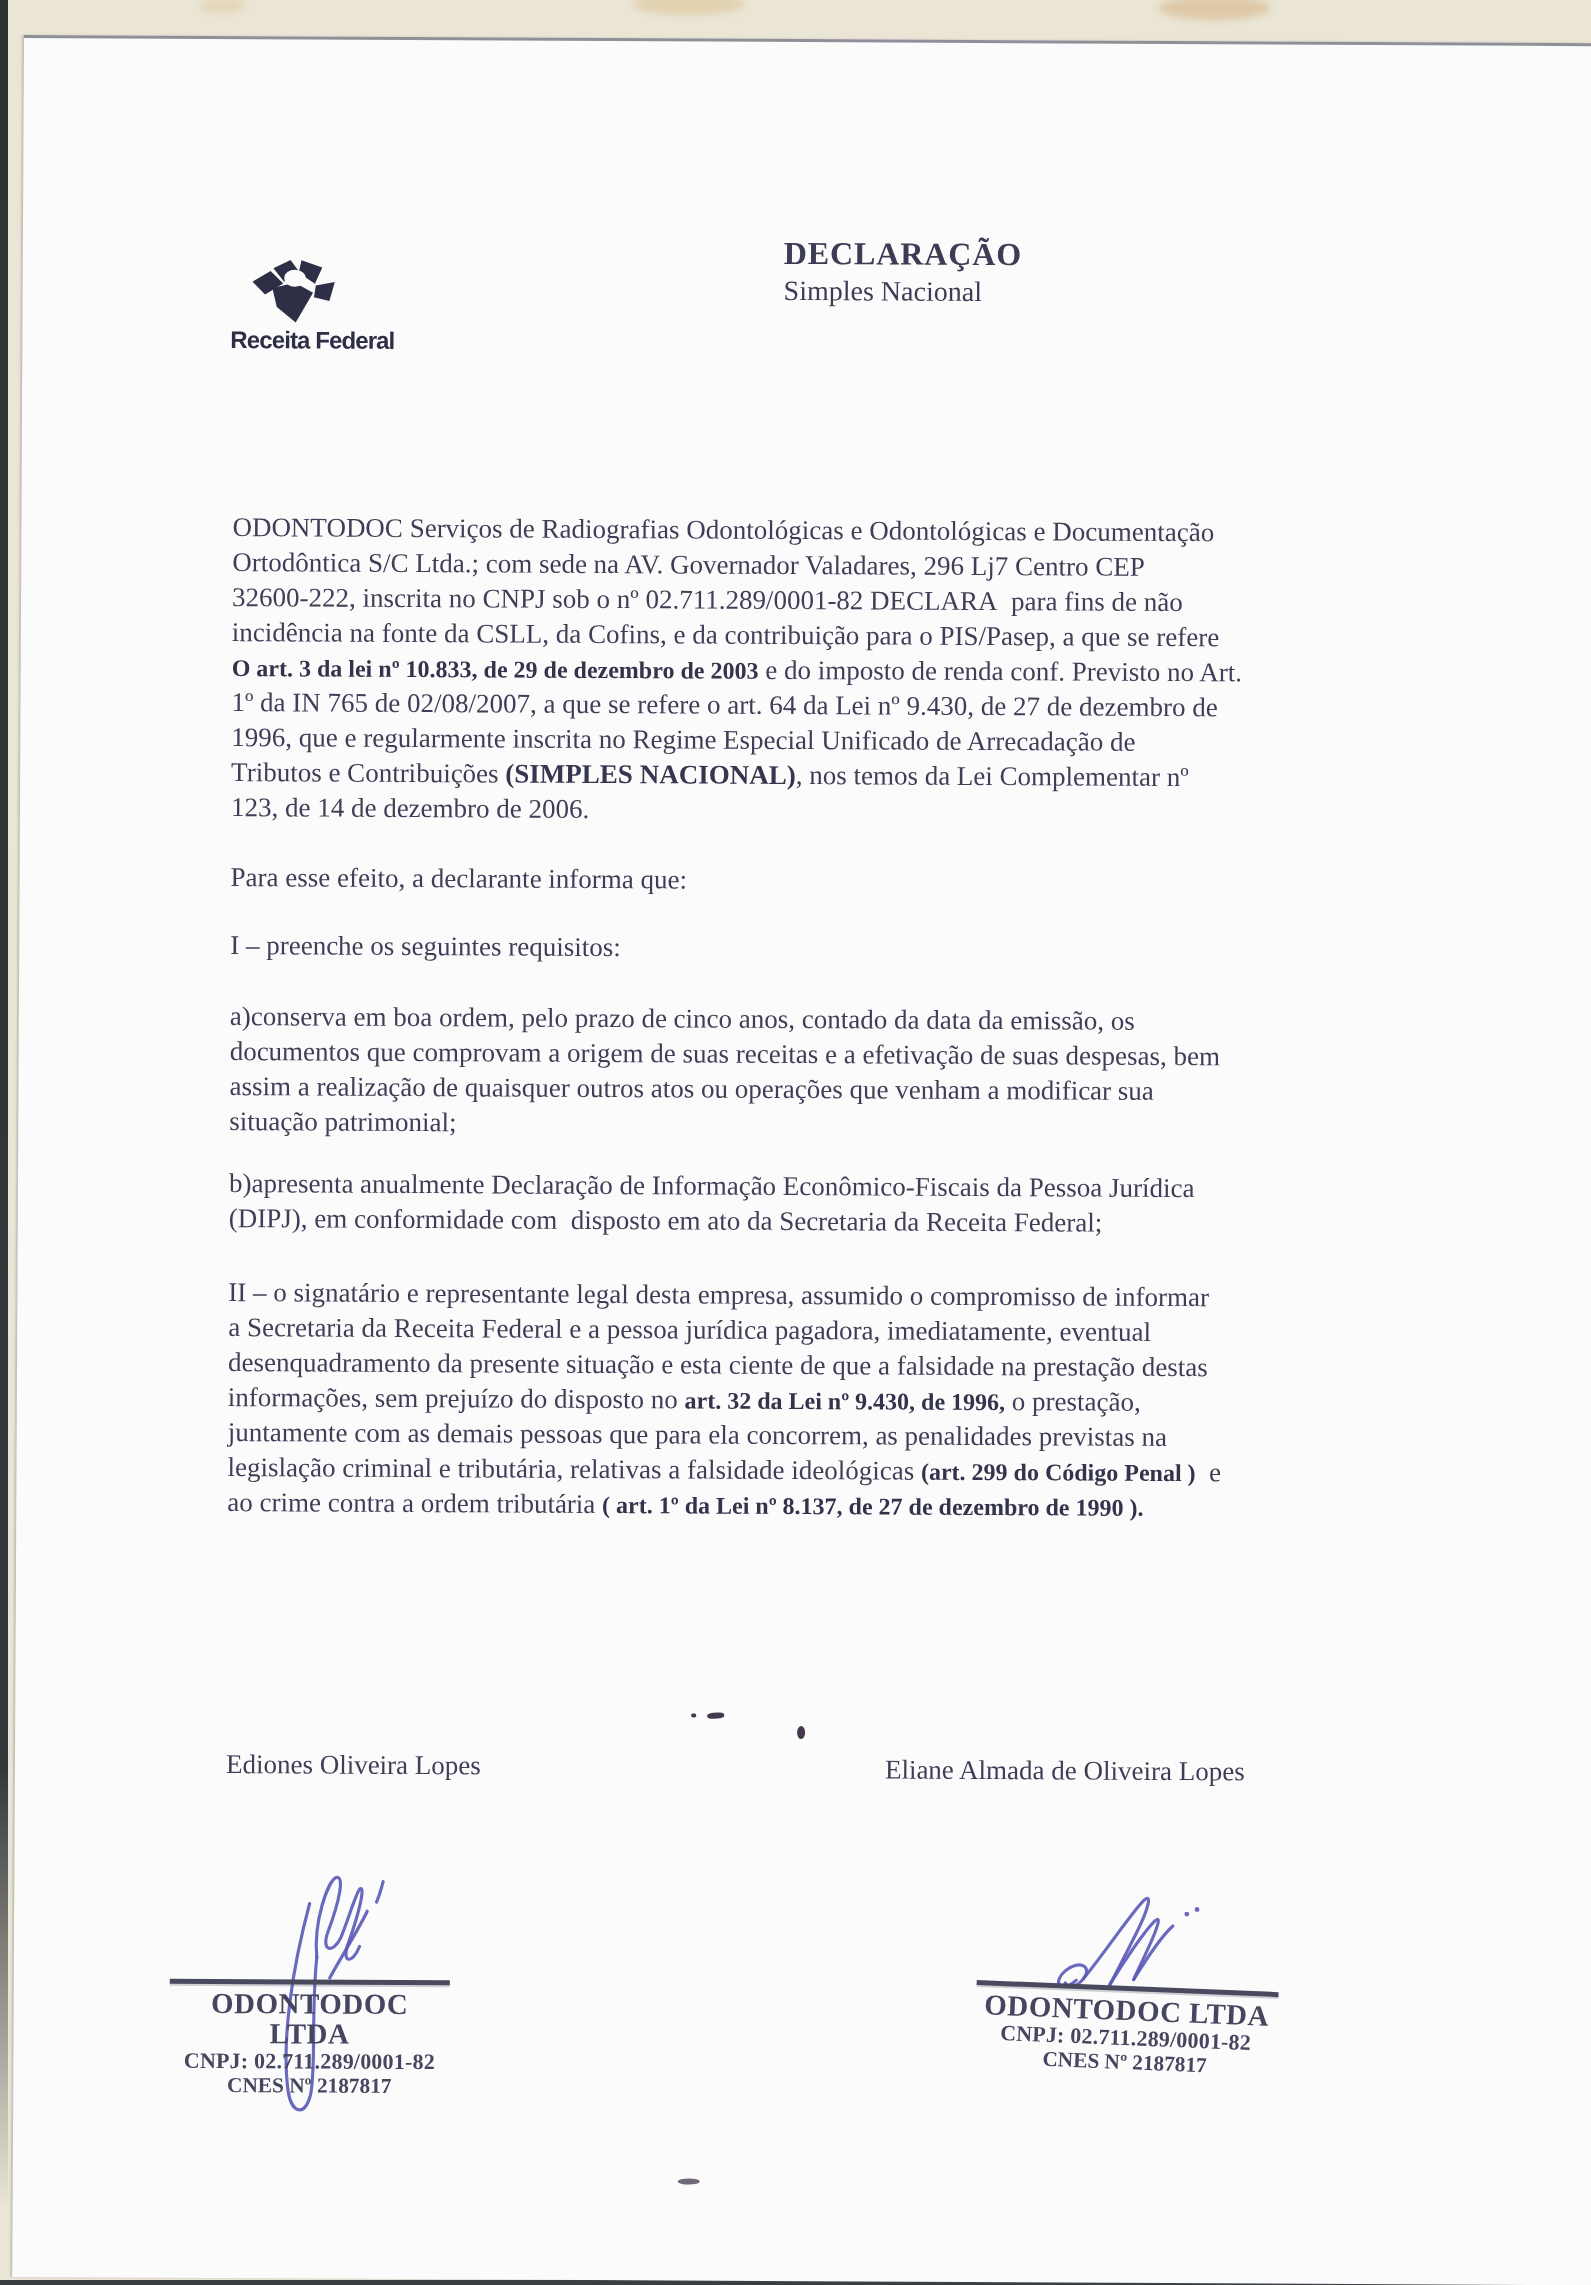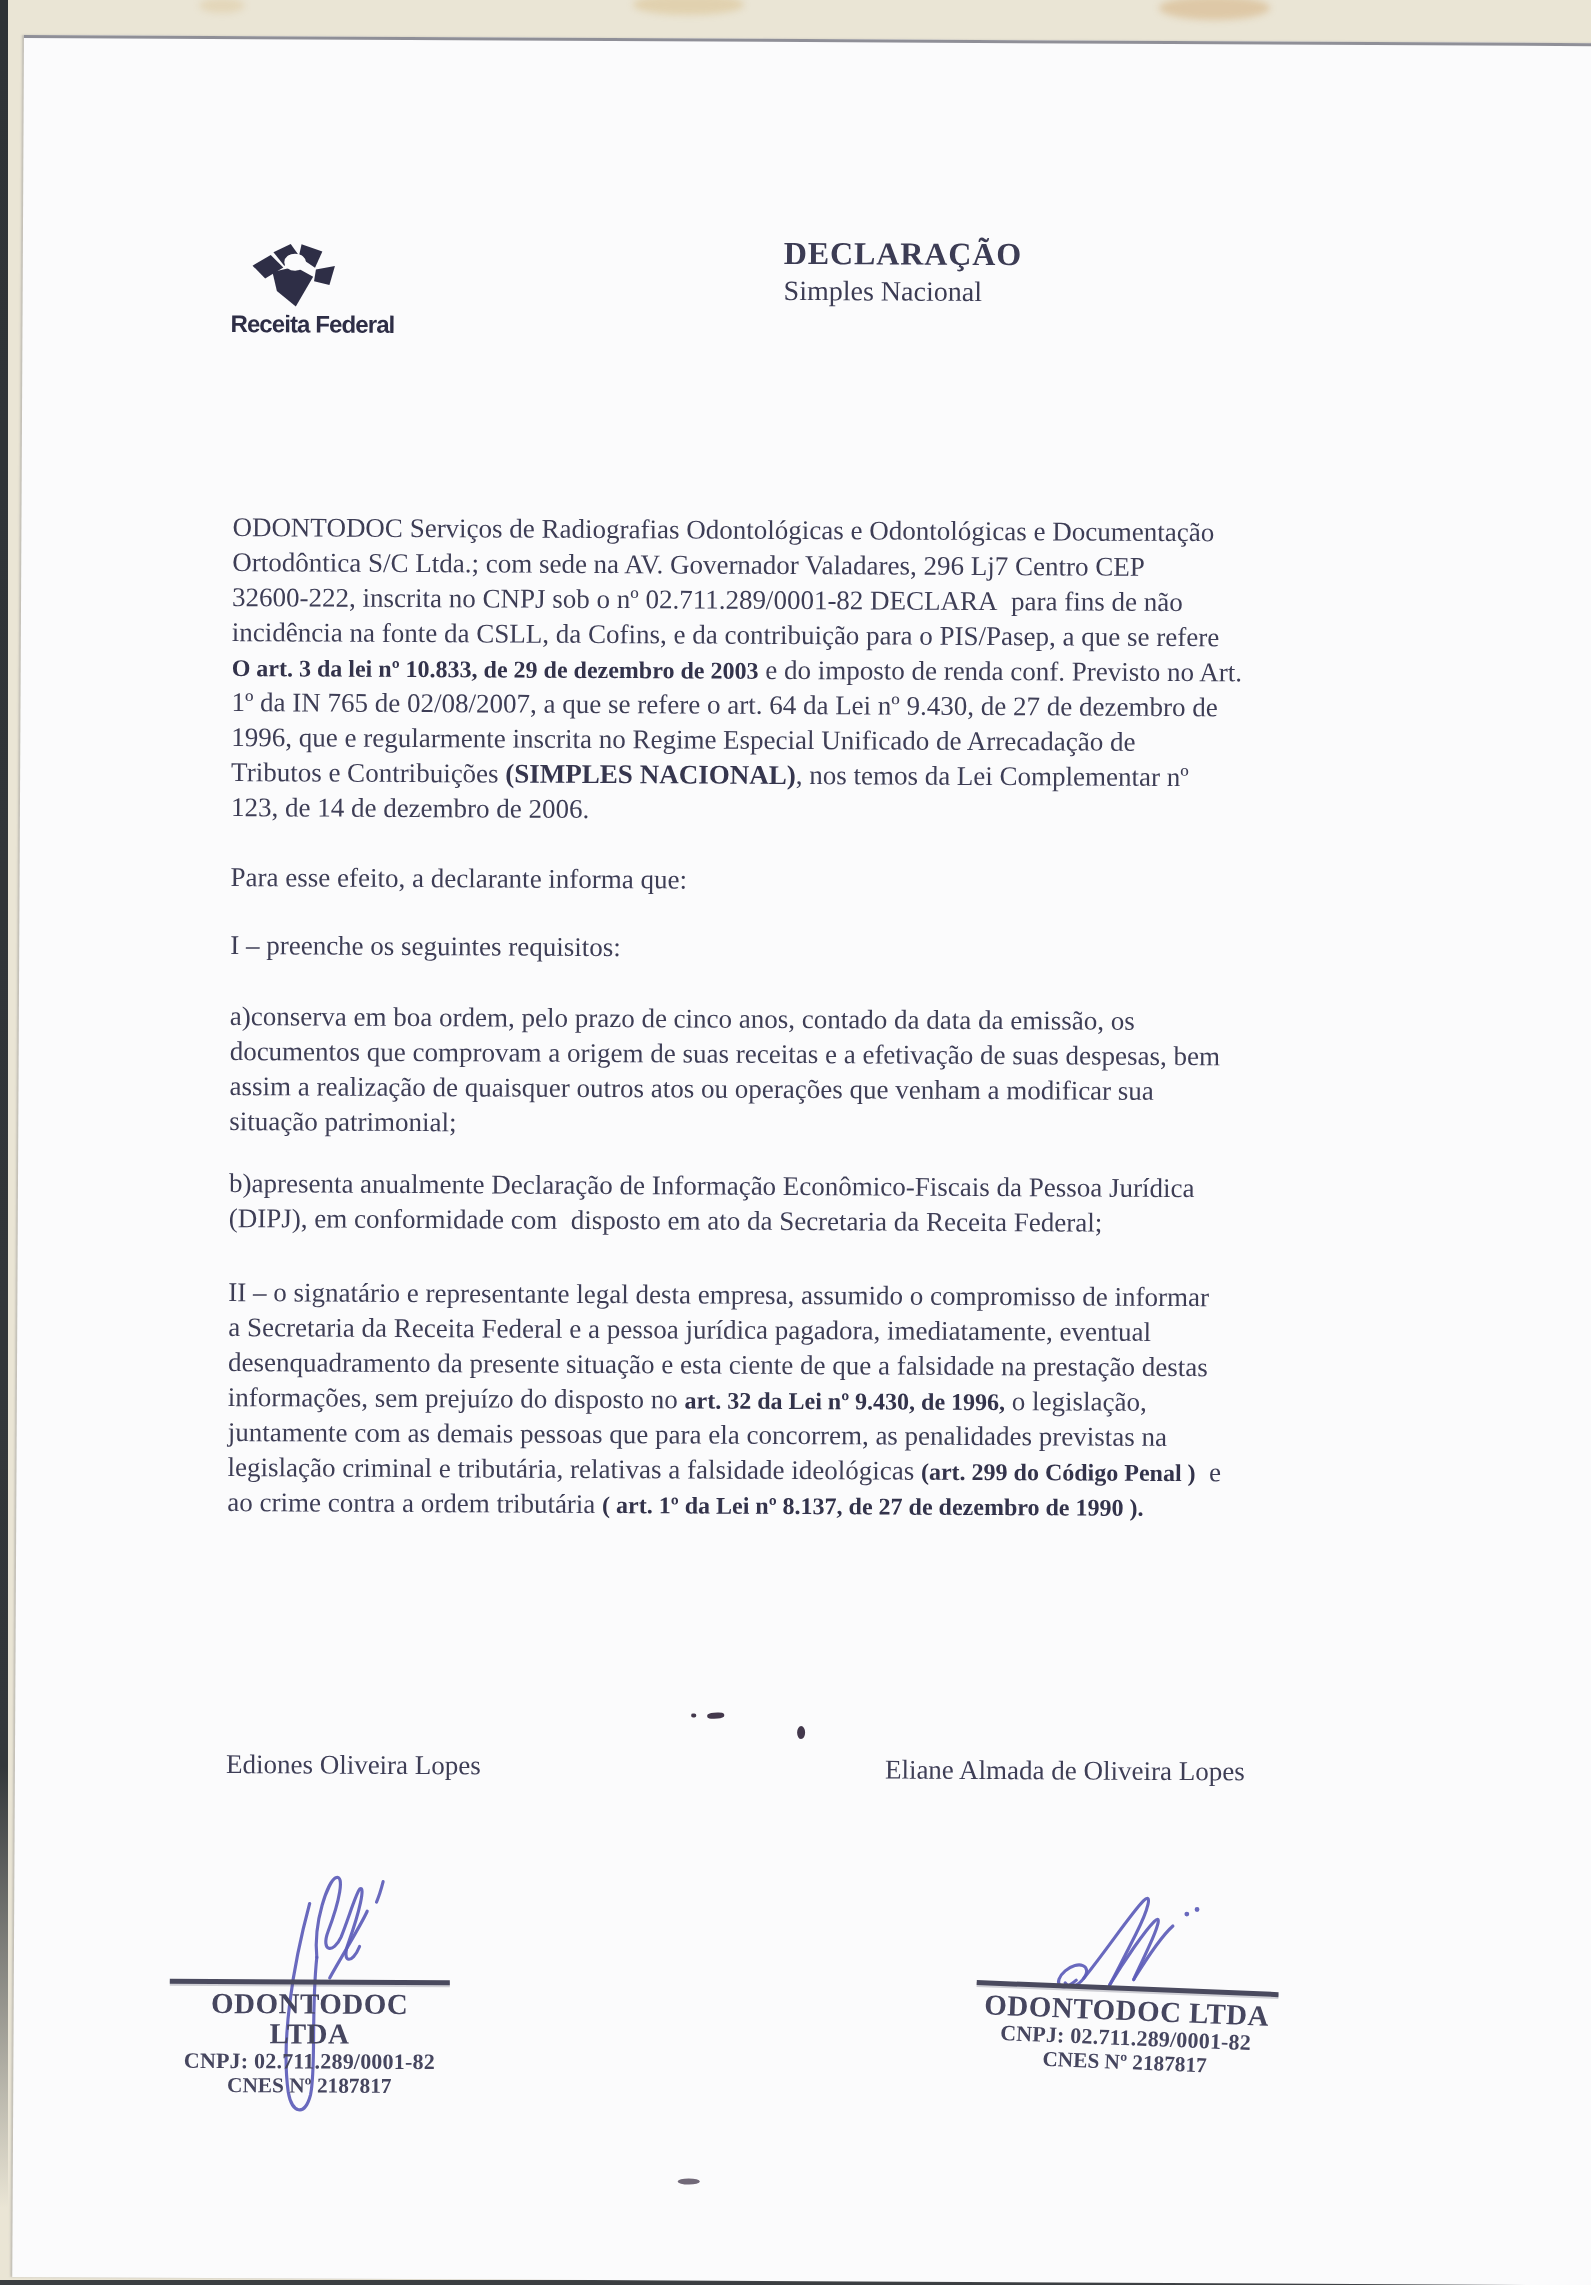--- a/index.html
+++ b/index.html
@@ -24,21 +24,21 @@
   
   .sheet{
     position:absolute;left:24px;top:35px;width:1605px;height:2239px;
     background:#fbfbfc;
     border-top:3.7px solid #8f8f97;
     box-shadow:-1.9px 0 1.9px rgba(120,120,125,.35);
     transform:rotate(0.3deg);transform-origin:top left;
   }
 
   
-  .logo{position:absolute;left:208px;top:202px;width:186px;}
+  .logo{position:absolute;left:208px;top:218px;width:186px;}
   .logo svg{display:block;margin-left:16.7px;}
   .brand{font-family:"Liberation Sans", sans-serif;font-weight:bold;font-size:24px;
     color:#2e2e46;letter-spacing:-0.9px;margin-top:1.9px;}
   .titleblock{position:absolute;left:761px;top:193px;width:315px;color:#3c3c54;}
   .title{font-weight:bold;font-size:32px;letter-spacing:0.9px;}
   .subtitle{font-size:28px;margin-top:2.8px;}
 
   
   .doc-text{position:absolute;left:211px;top:0;width:1150px;color:#3e3e56;}
   .para{position:absolute;left:0;white-space:nowrap;}
@@ -136,21 +136,21 @@
         <div class="tline"><span class="r-n">situação patrimonial;</span></div>
       </div>
     <div class="para p4">
         <div class="tline"><span class="r-n">b)apresenta anualmente Declaração de Informação Econômico-Fiscais da Pessoa Jurídica</span></div>
         <div class="tline"><span class="r-n">(DIPJ), em conformidade com&nbsp; disposto em ato da Secretaria da Receita Federal;</span></div>
       </div>
     <div class="para p5">
         <div class="tline"><span class="r-n">II – o signatário e representante legal desta empresa, assumido o compromisso de informar</span></div>
         <div class="tline"><span class="r-n">a Secretaria da Receita Federal e a pessoa jurídica pagadora, imediatamente, eventual</span></div>
         <div class="tline"><span class="r-n">desenquadramento da presente situação e esta ciente de que a falsidade na prestação destas</span></div>
-        <div class="tline"><span class="r-n">informações, sem prejuízo do disposto no </span><span class="r-law">art. 32 da Lei nº 9.430, de 1996,</span><span class="r-n"> o legislação,</span></div>
+        <div class="tline"><span class="r-n">informações, sem prejuízo do disposto no </span><span class="r-law">art. 32 da Lei nº 9.430, de 1996,</span><span class="r-n"> o prestação,</span></div>
         <div class="tline"><span class="r-n">juntamente com as demais pessoas que para ela concorrem, as penalidades previstas na</span></div>
         <div class="tline"><span class="r-n">legislação criminal e tributária, relativas a falsidade ideológicas </span><span class="r-law">(art. 299 do Código Penal )</span><span class="r-n">&nbsp; e</span></div>
         <div class="tline"><span class="r-n">ao crime contra a ordem tributária </span><span class="r-law">( art. 1º da Lei nº 8.137, de 27 de dezembro de 1990 ).</span></div>
       </div>
   </div>
 
   <div class="signer left">Ediones Oliveira Lopes</div>
   <div class="signer right">Eliane Almada de Oliveira Lopes</div>
 
   <div class="speck sp1"></div>

